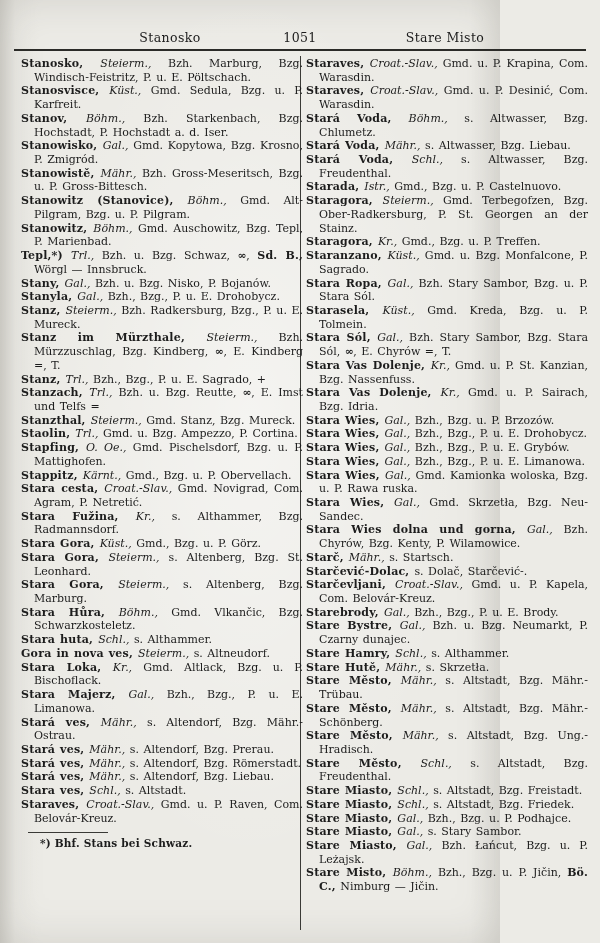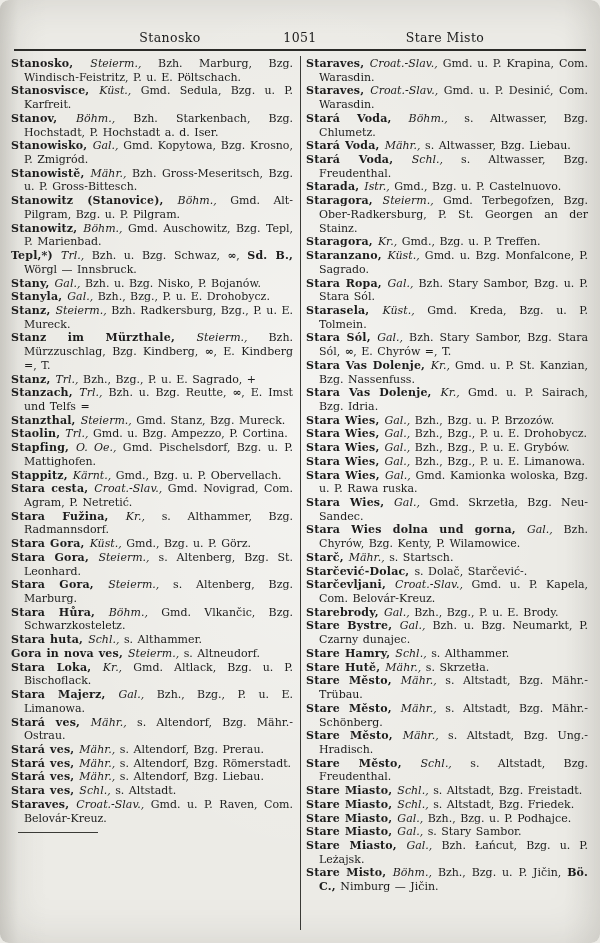--- a/index.html
+++ b/index.html
@@ -5,37 +5,36 @@
   html, body { margin: 0; padding: 0; }
   body {
     width: 600px; height: 943px;
     background: #ecebe6;
     font-family: "DejaVu Serif", "Liberation Serif", serif;
     color: #1c1c1c;
     overflow: hidden;
   }
   .page {
     position: relative;
-    width: 600px; height: 943px;
+    width: 500px; height: 943px;
     background:
       radial-gradient(ellipse at 50% 45%, rgba(255,255,255,0.45) 0%, rgba(255,255,255,0) 60%),
       linear-gradient(90deg, rgba(150,148,140,0.28) 0%, rgba(150,148,140,0.04) 3%, rgba(150,148,140,0) 8%, rgba(150,148,140,0) 94%, rgba(150,148,140,0.12) 100%),
       #ecebe6;
     box-shadow: inset 0 0 40px rgba(130,128,120,0.25);
-    border-radius: 9px;
   }
   .running-header { position: absolute; top: 30px; left: 0; width: 600px; height: 18px; font-size: 12.5px; letter-spacing: 0.4px; }
   .running-header .rh-left   { position: absolute; left: 130px; width: 80px;  text-align: center; }
   .running-header .rh-center { position: absolute; left: 270px; width: 60px;  text-align: center; }
   .running-header .rh-right  { position: absolute; left: 400px; width: 90px;  text-align: center; }
   .header-rule { position: absolute; top: 49px; left: 14px; width: 572px; height: 2px; background: #2b2b28; }
   .column-divider { position: absolute; top: 56px; left: 300px; width: 1px; height: 874px; background: #3a3a36; }
 
   .col { position: absolute; top: 57px; width: 282px; }
-  .col-left  { left: 11px; }
+  .col-left  { left: 21px; }
   .col-right { left: 306px; }
 
   .entry {
     font-size: 11px;
     line-height: 13.72px;
     text-align: justify;
     padding-left: 13px;
     text-indent: -13px;
     word-spacing: 1px;
   }
@@ -90,20 +89,21 @@
       <div class="entry"><span class="run-b">Gora in nova ves, </span><span class="run-i">Steierm.,</span><span class="run-r"> s. Altneudorf.</span></div>
       <div class="entry"><span class="run-b">Stara Loka, </span><span class="run-i">Kr.,</span><span class="run-r"> Gmd. Altlack, Bzg. u. P. Bischoflack.</span></div>
       <div class="entry"><span class="run-b">Stara Majerz, </span><span class="run-i">Gal.,</span><span class="run-r"> Bzh., Bzg., P. u. E. Limanowa.</span></div>
       <div class="entry"><span class="run-b">Stará ves, </span><span class="run-i">Mähr.,</span><span class="run-r"> s. Altendorf, Bzg. Mähr.-Ostrau.</span></div>
       <div class="entry"><span class="run-b">Stará ves, </span><span class="run-i">Mähr.,</span><span class="run-r"> s. Altendorf, Bzg. Prerau.</span></div>
       <div class="entry"><span class="run-b">Stará ves, </span><span class="run-i">Mähr.,</span><span class="run-r"> s. Altendorf, Bzg. Römerstadt.</span></div>
       <div class="entry"><span class="run-b">Stará ves, </span><span class="run-i">Mähr.,</span><span class="run-r"> s. Altendorf, Bzg. Liebau.</span></div>
       <div class="entry"><span class="run-b">Stara ves, </span><span class="run-i">Schl.,</span><span class="run-r"> s. Altstadt.</span></div>
       <div class="entry"><span class="run-b">Staraves, </span><span class="run-i">Croat.-Slav.,</span><span class="run-r"> Gmd. u. P. Raven, Com. Belovár-Kreuz.</span></div>
       <div class="footnote-rule"></div>
+      <div class="footnote">*) Bhf. Stans bei Schwaz.</div>
     </div>
 
   <div class="col col-right" id="col-right">
 
   <div class="entry"><span class="run-b">Staraves, </span><span class="run-i">Croat.-Slav.,</span><span class="run-r"> Gmd. u. P. Krapina, Com. Warasdin.</span></div>
       <div class="entry"><span class="run-b">Staraves, </span><span class="run-i">Croat.-Slav.,</span><span class="run-r"> Gmd. u. P. Desinić, Com. Warasdin.</span></div>
       <div class="entry"><span class="run-b">Stará Voda, </span><span class="run-i">Böhm.,</span><span class="run-r"> s. Altwasser, Bzg. Chlumetz.</span></div>
       <div class="entry"><span class="run-b">Stará Voda, </span><span class="run-i">Mähr.,</span><span class="run-r"> s. Altwasser, Bzg. Liebau.</span></div>
       <div class="entry"><span class="run-b">Stará Voda, </span><span class="run-i">Schl.,</span><span class="run-r"> s. Altwasser, Bzg. Freudenthal.</span></div>
       <div class="entry"><span class="run-b">Starada, </span><span class="run-i">Istr.,</span><span class="run-r"> Gmd., Bzg. u. P. Castelnuovo.</span></div>

